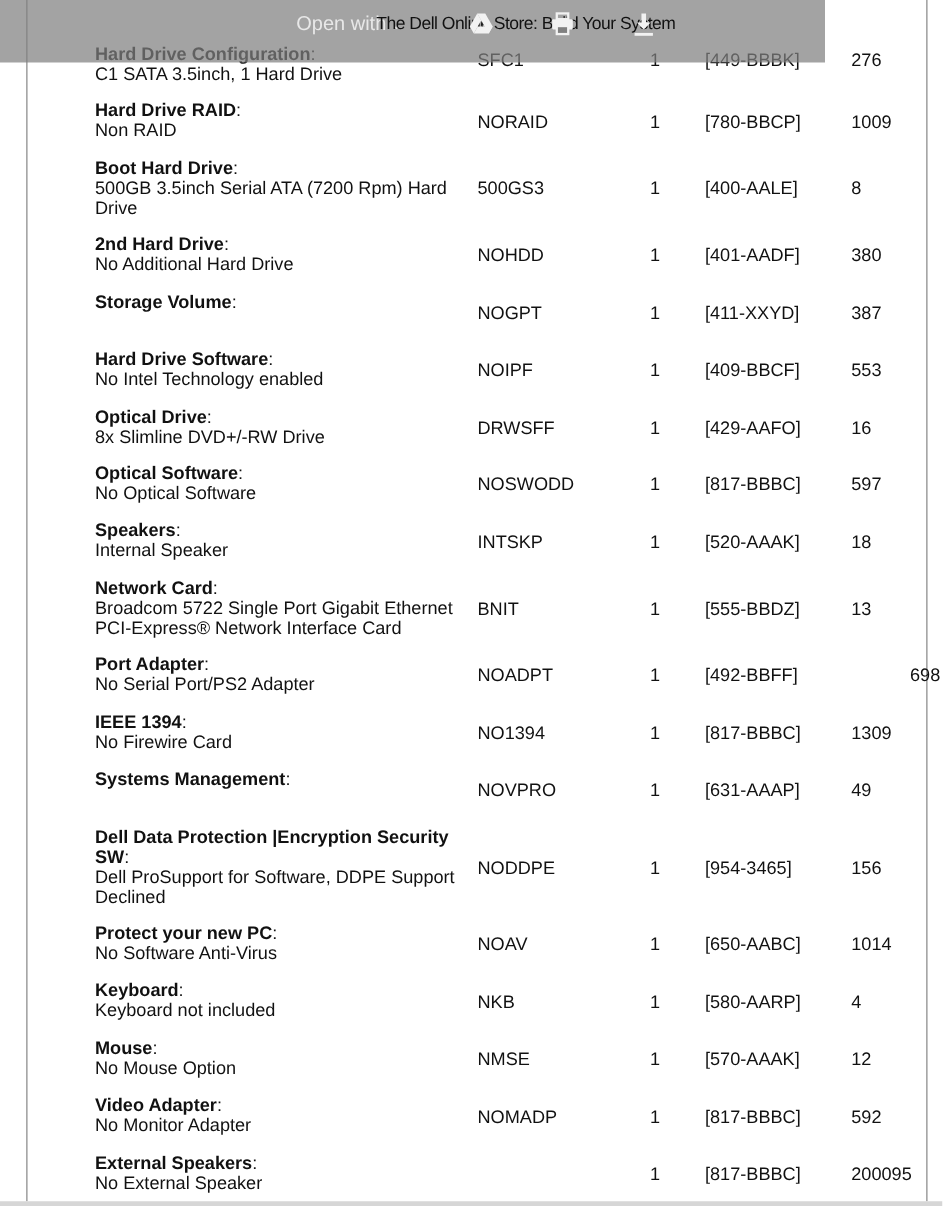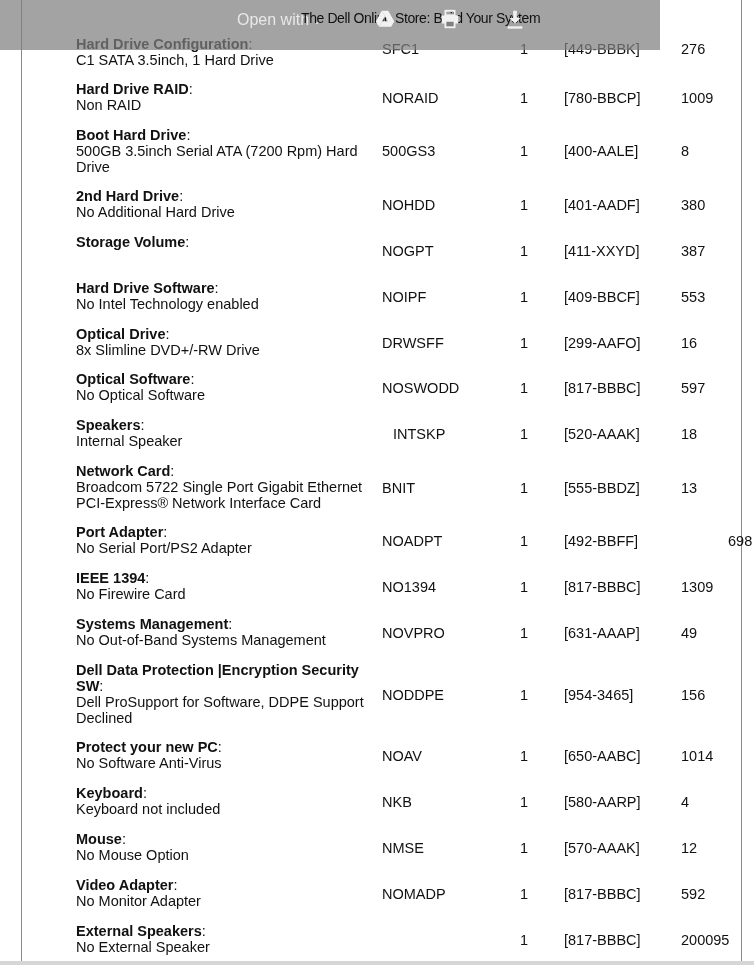--- a/index.html
+++ b/index.html
@@ -155,33 +155,33 @@
           <div class="desc"><span class="label">Hard Drive Software</span><span>:</span><br><span>No Intel Technology enabled</span></div>
           <span class="col sku" style="top: 9px;">NOIPF</span>
           <span class="col qty" style="top: 9px;">1</span>
           <span class="col code" style="top: 9px;">[409-BBCF]</span>
           <span class="col num" style="top: 9px;">553</span>
         </div>
         <div class="row" style="top: 326px;">
           <div class="desc"><span class="label">Optical Drive</span><span>:</span><br><span>8x Slimline DVD+/-RW Drive</span></div>
           <span class="col sku" style="top: 9px;">DRWSFF</span>
           <span class="col qty" style="top: 9px;">1</span>
-          <span class="col code" style="top: 9px;">[299-AAFO]</span>
+          <span class="col code" style="top: 9px;">[429-AAFO]</span>
           <span class="col num" style="top: 9px;">16</span>
         </div>
         <div class="row" style="top: 371px;">
           <div class="desc"><span class="label">Optical Software</span><span>:</span><br><span>No Optical Software</span></div>
           <span class="col sku" style="top: 9px;">NOSWODD</span>
           <span class="col qty" style="top: 9px;">1</span>
           <span class="col code" style="top: 9px;">[817-BBBC]</span>
           <span class="col num" style="top: 9px;">597</span>
         </div>
         <div class="row" style="top: 417px;">
           <div class="desc"><span class="label">Speakers</span><span>:</span><br><span>Internal Speaker</span></div>
-          <span class="col sku" style="top: 9px; margin-left: 11px;">INTSKP</span>
+          <span class="col sku" style="top: 9px;">INTSKP</span>
           <span class="col qty" style="top: 9px;">1</span>
           <span class="col code" style="top: 9px;">[520-AAAK]</span>
           <span class="col num" style="top: 9px;">18</span>
         </div>
         <div class="row" style="top: 463px;">
           <div class="desc"><span class="label">Network Card</span><span>:</span><br><span>Broadcom 5722 Single Port Gigabit Ethernet PCI-Express® Network Interface Card</span></div>
           <span class="col sku" style="top: 17px;">BNIT</span>
           <span class="col qty" style="top: 17px;">1</span>
           <span class="col code" style="top: 17px;">[555-BBDZ]</span>
           <span class="col num" style="top: 17px;">13</span>
@@ -194,21 +194,21 @@
           <span class="col num" style="top: 9px; margin-left: 47px;">698</span>
         </div>
         <div class="row" style="top: 570px;">
           <div class="desc"><span class="label">IEEE 1394</span><span>:</span><br><span>No Firewire Card</span></div>
           <span class="col sku" style="top: 9px;">NO1394</span>
           <span class="col qty" style="top: 9px;">1</span>
           <span class="col code" style="top: 9px;">[817-BBBC]</span>
           <span class="col num" style="top: 9px;">1309</span>
         </div>
         <div class="row" style="top: 616px;">
-          <div class="desc"><span class="label">Systems Management</span><span>:</span><br><span>No Out-of-Band Systems Management</span></div>
+          <div class="desc"><span class="label">Systems Management</span><span>:</span><br></div>
           <span class="col sku" style="top: 9px;">NOVPRO</span>
           <span class="col qty" style="top: 9px;">1</span>
           <span class="col code" style="top: 9px;">[631-AAAP]</span>
           <span class="col num" style="top: 9px;">49</span>
         </div>
         <div class="row" style="top: 662px;">
           <div class="desc"><span class="label">Dell Data Protection |Encryption Security SW</span><span>:</span><br><span>Dell ProSupport for Software, DDPE Support Declined</span></div>
           <span class="col sku" style="top: 25px;">NODDPE</span>
           <span class="col qty" style="top: 25px;">1</span>
           <span class="col code" style="top: 25px;">[954-3465]</span>

